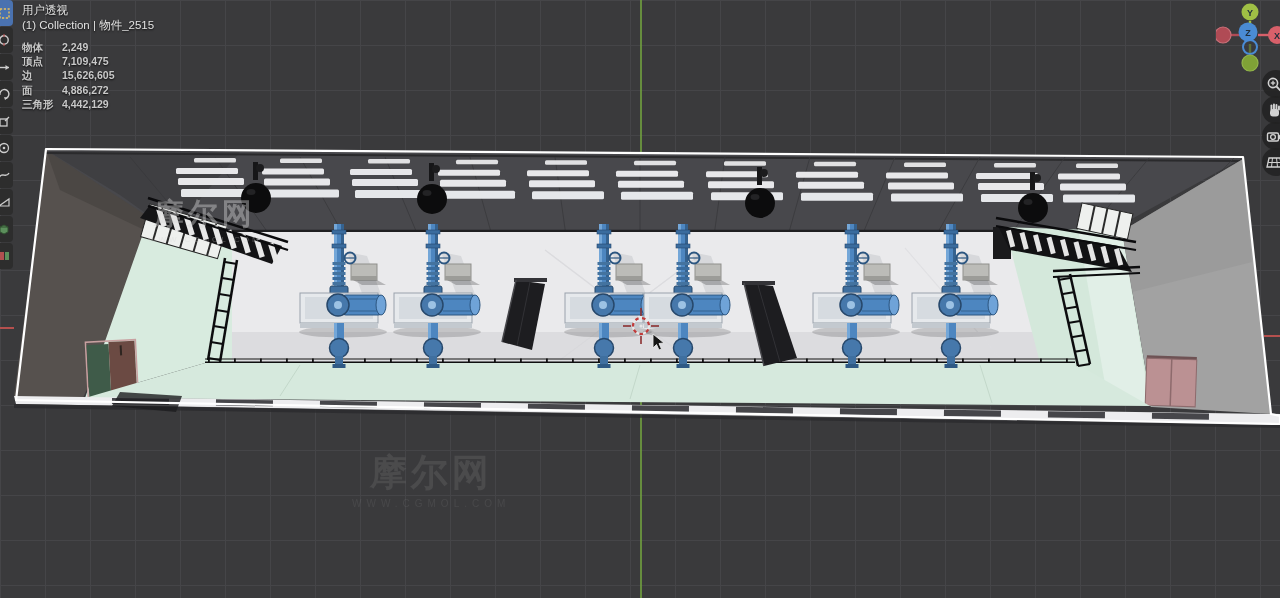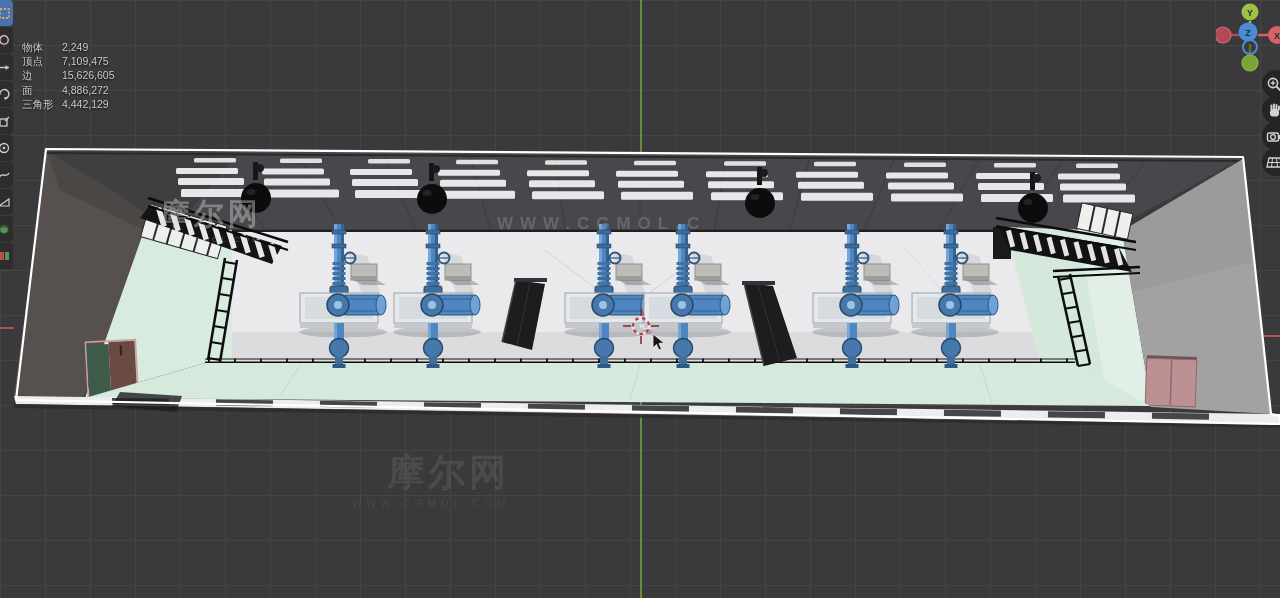--- a/index.html
+++ b/index.html
@@ -12,37 +12,37 @@
     font-family:"Liberation Sans", sans-serif;
   }
   .axis-y{position:absolute;left:640px;top:0;width:2px;height:598px;background:#6f9c3e;opacity:.85;}
   .axis-x-seg{position:absolute;height:2px;background:#b5504e;}
   #model-svg{position:absolute;left:0;top:0;}
   
   .tl-overlay{position:absolute;left:22px;top:3px;color:#e2e2e2;font-size:11.5px;line-height:15px;
     text-shadow:0 1px 2px rgba(0,0,0,.8);white-space:nowrap;z-index:30;}
   .stats{position:absolute;left:22px;top:40px;color:#c9c9c9;font-size:10.5px;line-height:14.2px;
     text-shadow:0 1px 2px rgba(0,0,0,.8);z-index:30;}
-  .stats .row{display:flex;}
+  .stats .row{display:flex;font-weight:bold;}
   .stats .lab{width:40px;}
   
   .toolbar{position:absolute;left:-14px;top:0;width:27px;z-index:25;}
   .tool-btn{width:27px;height:26px;margin-bottom:1px;background:#2d2d2d;border-radius:4px;
     display:flex;align-items:center;justify-content:flex-end;padding-right:3px;box-sizing:border-box;}
   .tool-btn.active{background:#4a72b0;}
   .tool-btn svg{display:block;}
   
   .view-btn{position:absolute;left:1262px;width:28px;height:28px;border-radius:50%;
     background:rgba(34,34,34,.85);z-index:25;display:flex;align-items:center;padding-left:4px;box-sizing:border-box;}
   .view-btn svg{display:block;}
   
   .gizmo{position:absolute;left:1216px;top:0;z-index:26;}
   .gizmo text{font-family:"Liberation Sans",sans-serif;font-size:9px;font-weight:bold;fill:#20303c;}
   
-  .wm{position:absolute;z-index:20;pointer-events:none;text-align:right;}
+  .wm{position:absolute;z-index:20;pointer-events:none;text-align:center;}
   .wm .brand{font-weight:bold;letter-spacing:4px;}
   .wm .url{letter-spacing:3px;}
   .wm1{left:148px;top:194px;}
   .wm1 .brand{font-size:30px;color:rgba(215,215,215,.42);}
   .wm1 .url{font-size:8px;color:rgba(215,215,215,.34);}
   .wm2{left:352px;top:448px;}
   .wm2 .brand{font-size:37px;color:rgba(255,255,255,.085);}
   .wm2 .url{font-size:10px;color:rgba(255,255,255,.07);letter-spacing:5px;}
   .wm3{left:497px;top:214px;}
   .wm3 .url{font-size:17px;font-weight:bold;color:rgba(150,150,150,.40);letter-spacing:7px;}
@@ -365,24 +365,25 @@
   </svg>
 
   <div class="wm wm1">
     <div class="brand">摩尔网</div>
     <div class="url">WWW.CGMOL.COM</div>
   </div>
   <div class="wm wm2">
     <div class="brand">摩尔网</div>
     <div class="url">WWW.CGMOL.COM</div>
   </div>
-  <div class="wm wm3">
-    <div class="url">WWW.CGMOL.C</div>
-  </div>
-
+
+  <div class="tl-overlay">
+    <div>用户透视</div>
+    <div>(1) Collection | 物件_2515</div>
+  </div>
   <div class="stats">
     <div class="row">
         <span class="lab">物体</span>
         <span>2,249</span>
       </div>
     <div class="row">
         <span class="lab">顶点</span>
         <span>7,109,475</span>
       </div>
     <div class="row">

